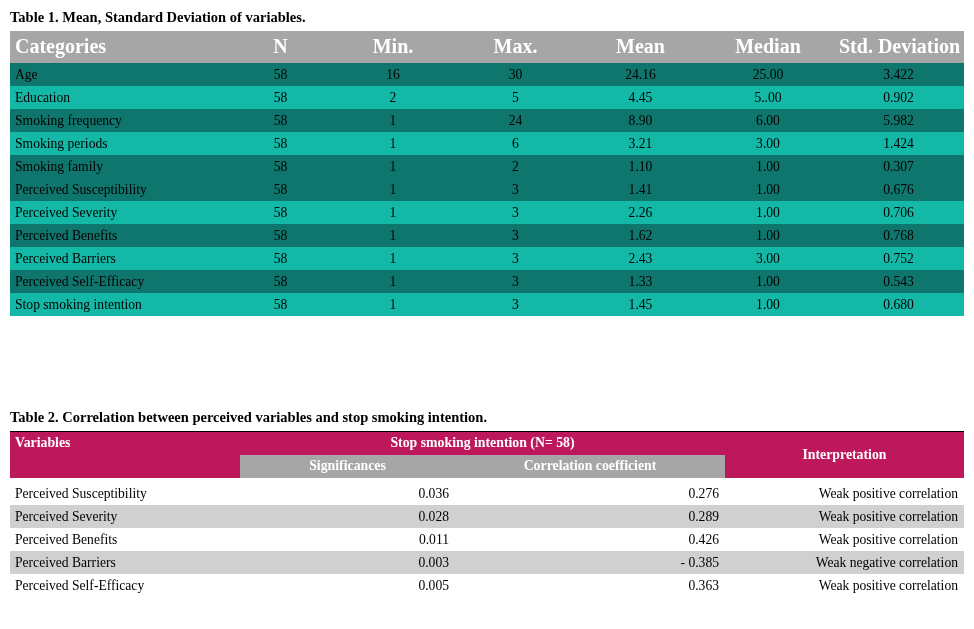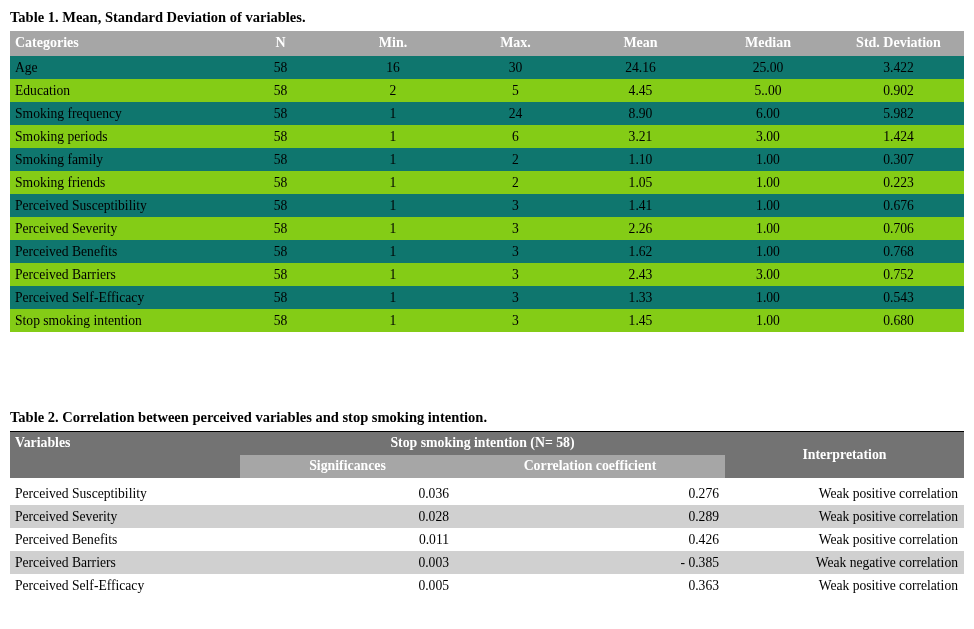--- a/index.html
+++ b/index.html
@@ -45,59 +45,59 @@
     table-layout: fixed;
   }
 
   
   #table1 thead tr {
     background: #a6a6a6;
     color: #ffffff;
   }
   #table1 thead th {
     font-weight: bold;
-    font-size: 14px;
+    font-size: 20px;
     padding: 4px 6px 5px 6px;
     text-align: center;
     white-space: nowrap;
   }
   #table1 thead th.col-cat {
     text-align: left;
     padding-left: 5px;
   }
   #table1 tbody td {
     padding: 4px 6px 4px 6px;
     text-align: center;
     font-size: 13.6px;
     line-height: 15px;
   }
   #table1 tbody td.col-cat {
     text-align: left;
     padding-left: 5px;
   }
   #table1 tbody tr.alt {
-    background: #84cc16;
+    background: #14b8a6;
   }
   #table1 tbody tr.plain {
     background: #0f766e;
   }
   .t1-col-cat { width: 218px; }
   .t1-col-n   { width: 105px; }
   .t1-col-min { width: 120px; }
   .t1-col-max { width: 125px; }
   .t1-col-mean{ width: 125px; }
   .t1-col-med { width: 130px; }
   .t1-col-sd  { width: auto; }
 
   
   #table2 {
     border-top: 1px solid #000;
   }
   #table2 thead tr.hdr-top {
-    background: #737373;
+    background: #be185d;
     color: #ffffff;
   }
   #table2 thead tr.hdr-bottom {
     background: #a6a6a6;
     color: #ffffff;
   }
   #table2 thead th {
     font-weight: bold;
     font-size: 13.8px;
     padding: 3px 6px 4px 6px;
@@ -200,29 +200,20 @@
         </tr>
         <tr class="plain">
           <td class="col-cat">Smoking family</td>
           <td>58</td>
           <td>1</td>
           <td>2</td>
           <td>1.10</td>
           <td>1.00</td>
           <td>0.307</td>
         </tr>
-        <tr class="alt">
-          <td class="col-cat">Smoking friends</td>
-          <td>58</td>
-          <td>1</td>
-          <td>2</td>
-          <td>1.05</td>
-          <td>1.00</td>
-          <td>0.223</td>
-        </tr>
         <tr class="plain">
           <td class="col-cat">Perceived Susceptibility</td>
           <td>58</td>
           <td>1</td>
           <td>3</td>
           <td>1.41</td>
           <td>1.00</td>
           <td>0.676</td>
         </tr>
         <tr class="alt">

